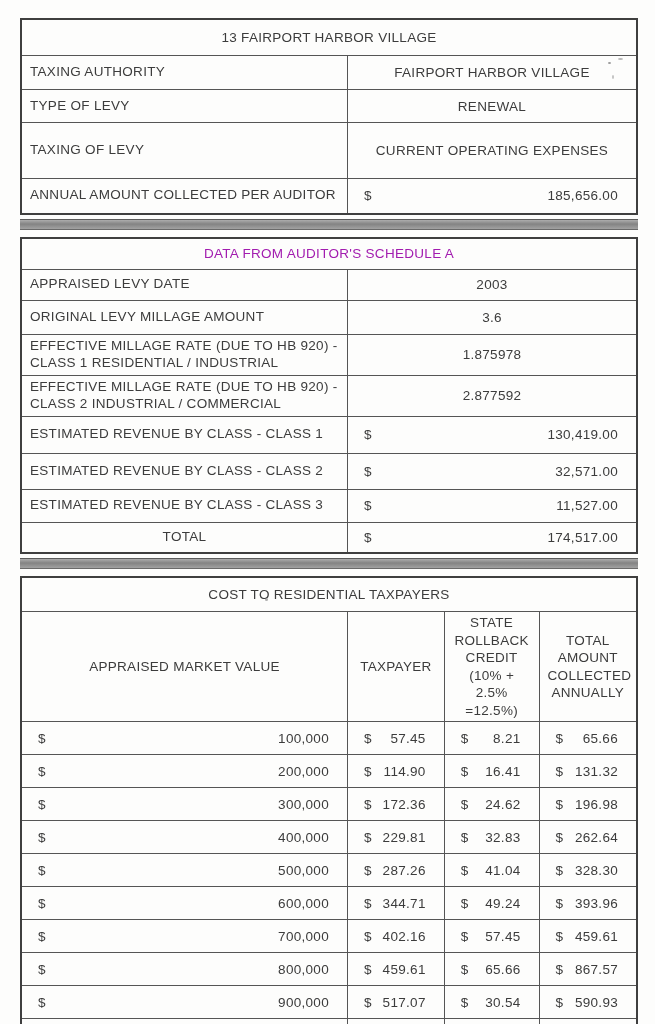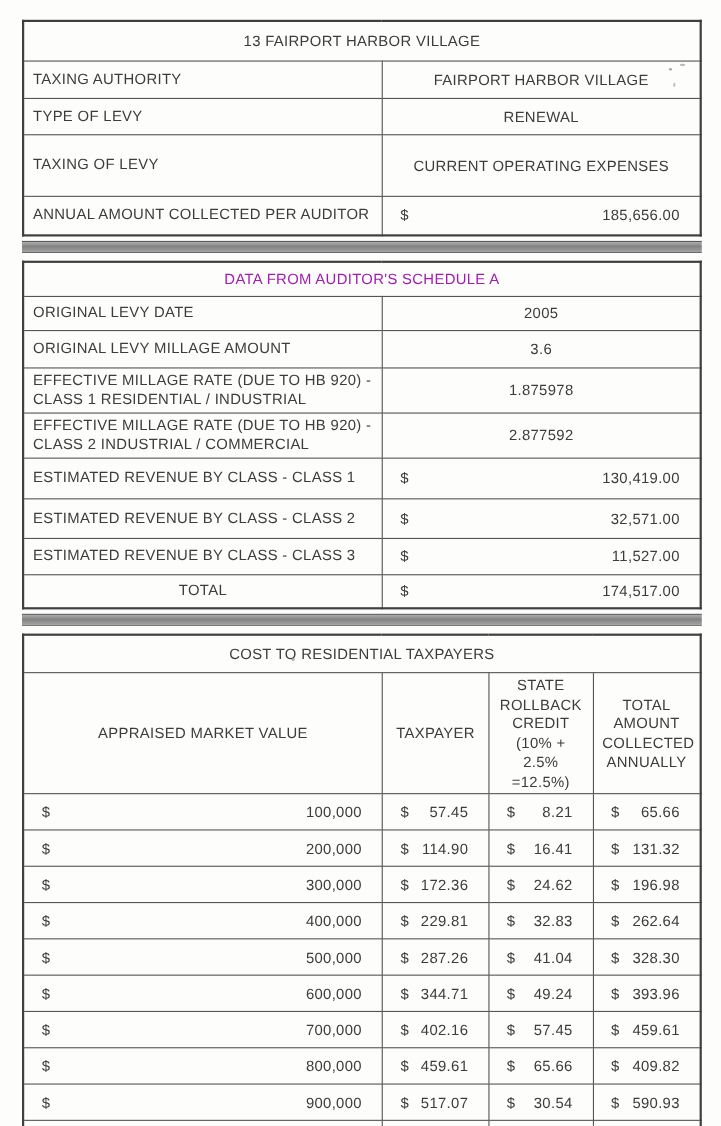--- a/index.html
+++ b/index.html
@@ -127,22 +127,22 @@
         <col style="width:53%">
         <col style="width:47%">
       </colgroup>
     <tbody id="sched-title">
       <tr>
         <td colspan="2" class="title-cell bold">DATA FROM AUDITOR'S SCHEDULE A</td>
       </tr>
     </tbody>
     <tbody id="sched-body">
         <tr>
-          <td class="lbl">ORIGINAL LEVY DATE</td>
-          <td class="val-center">2005</td>
+          <td class="lbl">APPRAISED LEVY DATE</td>
+          <td class="val-center">2003</td>
         </tr>
         <tr>
           <td class="lbl">ORIGINAL LEVY MILLAGE  AMOUNT</td>
           <td class="val-center">3.6</td>
         </tr>
         <tr>
           <td class="lbl">EFFECTIVE MILLAGE RATE (DUE TO HB 920) -
 CLASS 1 RESIDENTIAL / INDUSTRIAL</td>
           <td class="val-center">1.875978</td>
         </tr>
@@ -417,21 +417,21 @@
           </td>
           <td class="money">
             <div class="inner">
               <span class="cur">$</span>
               <span class="amt">65.66</span>
             </div>
           </td>
           <td class="money">
             <div class="inner">
               <span class="cur">$</span>
-              <span class="amt">409.82</span>
+              <span class="amt">867.57</span>
             </div>
           </td>
         </tr>
         <tr>
           <td class="money">
             <div class="inner">
               <span class="cur">$</span>
               <span class="amt">900,000</span>
             </div>
           </td>

